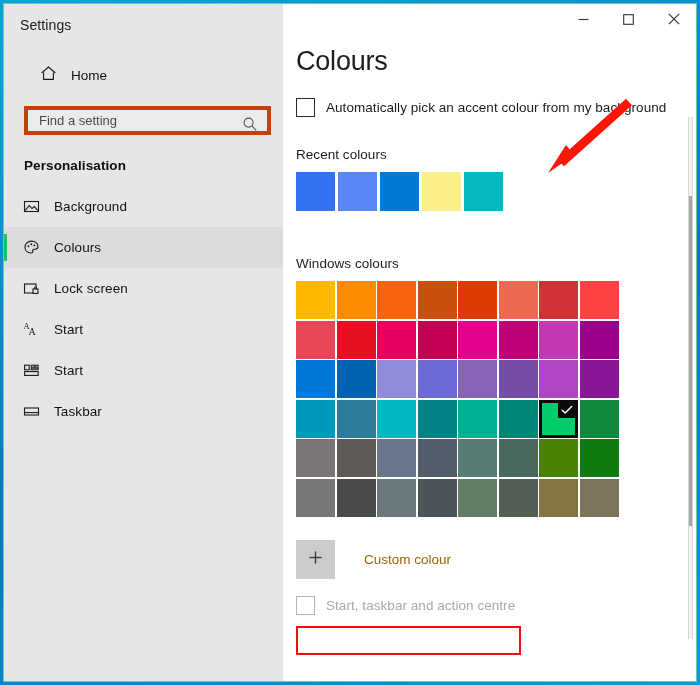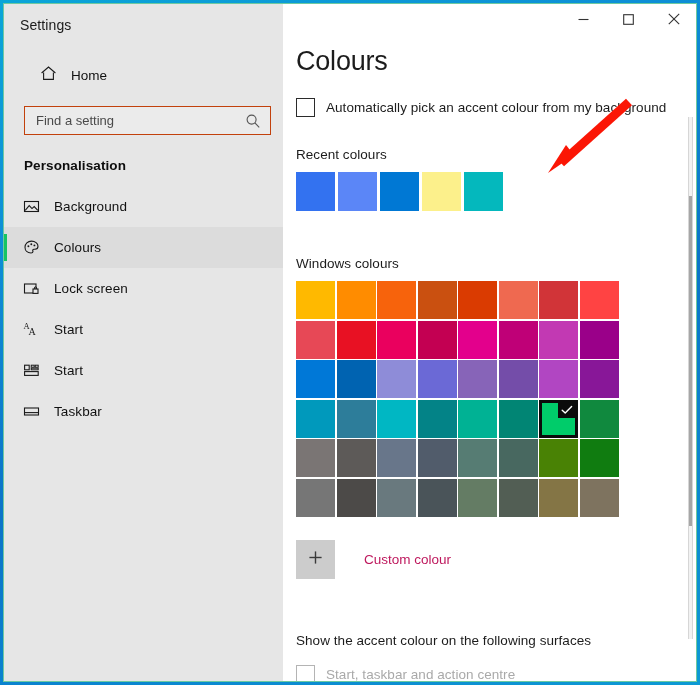--- a/index.html
+++ b/index.html
@@ -69,21 +69,21 @@
     font-size: 13.5px;
     color: #111;
     margin-left: 5px;
   }
 
   #search-wrap {
     margin: 13px 0 0 20px;
     width: 247px;
     height: 29px;
     background: #ebebeb;
-    border: 1px solid #c2410c;
+    border: 4px solid #c2410c;
     display: flex;
     align-items: center;
     position: relative;
   }
   #search-input {
     border: 0;
     outline: 0;
     background: transparent;
     font-family: "Liberation Sans", sans-serif;
     font-size: 13px;
@@ -247,21 +247,21 @@
   #custom-swatch {
     width: 39px; height: 39px;
     background: #cccccc;
     display: flex;
     align-items: center;
     justify-content: center;
     cursor: default;
   }
   #custom-label {
     font-size: 13.5px;
-    color: #be185d;
+    color: #a16207;
     margin-left: 29px;
   }
 
   #surfaces-label { margin-top: 54px; }
   #start-taskbar-row { margin-top: 17px; }
 
   #titlebars-row {
     margin-top: 11px;
     border: 2.5px solid #f20d0d;
     width: 225px;
@@ -513,21 +513,20 @@
             <span>
               <svg width="17" height="17" viewBox="0 0 17 17">
                 <line x1="8.5" y1="2.4" x2="8.5" y2="14.6" stroke="#3a3a3a" stroke-width="1.4"></line>
                 <line x1="2.4" y1="8.5" x2="14.6" y2="8.5" stroke="#3a3a3a" stroke-width="1.4"></line>
               </svg>
             </span>
           </div>
           <div id="custom-label">Custom colour</div>
         </div>
 
-        <div class="group-label" id="surfaces-label">Show the accent colour on the following surfaces</div>
 
         <div class="cb-row" id="start-taskbar-row">
           <span class="cb-box disabled"></span>
           <span class="cb-label disabled">Start, taskbar and action centre</span>
         </div>
 
         <div class="cb-row" id="titlebars-row">
           
           
         </div>

